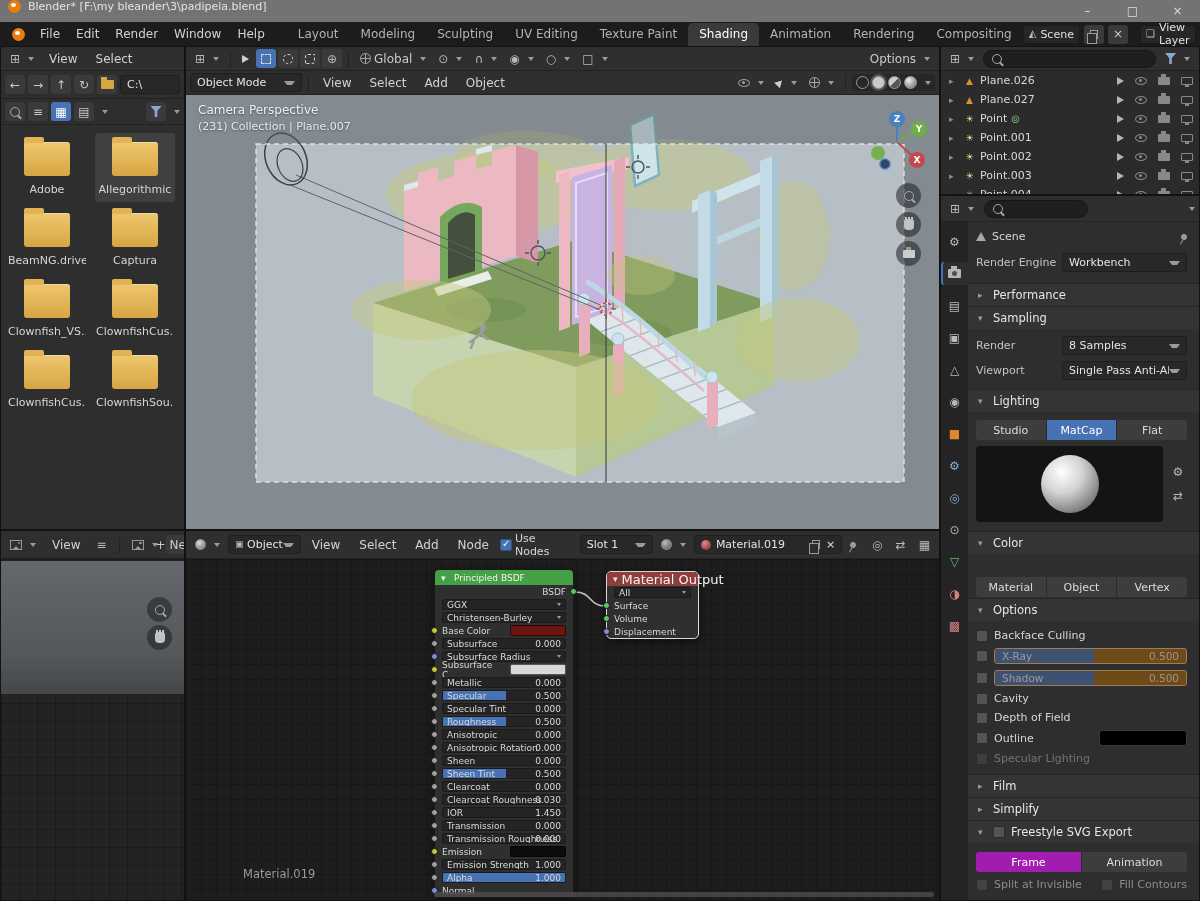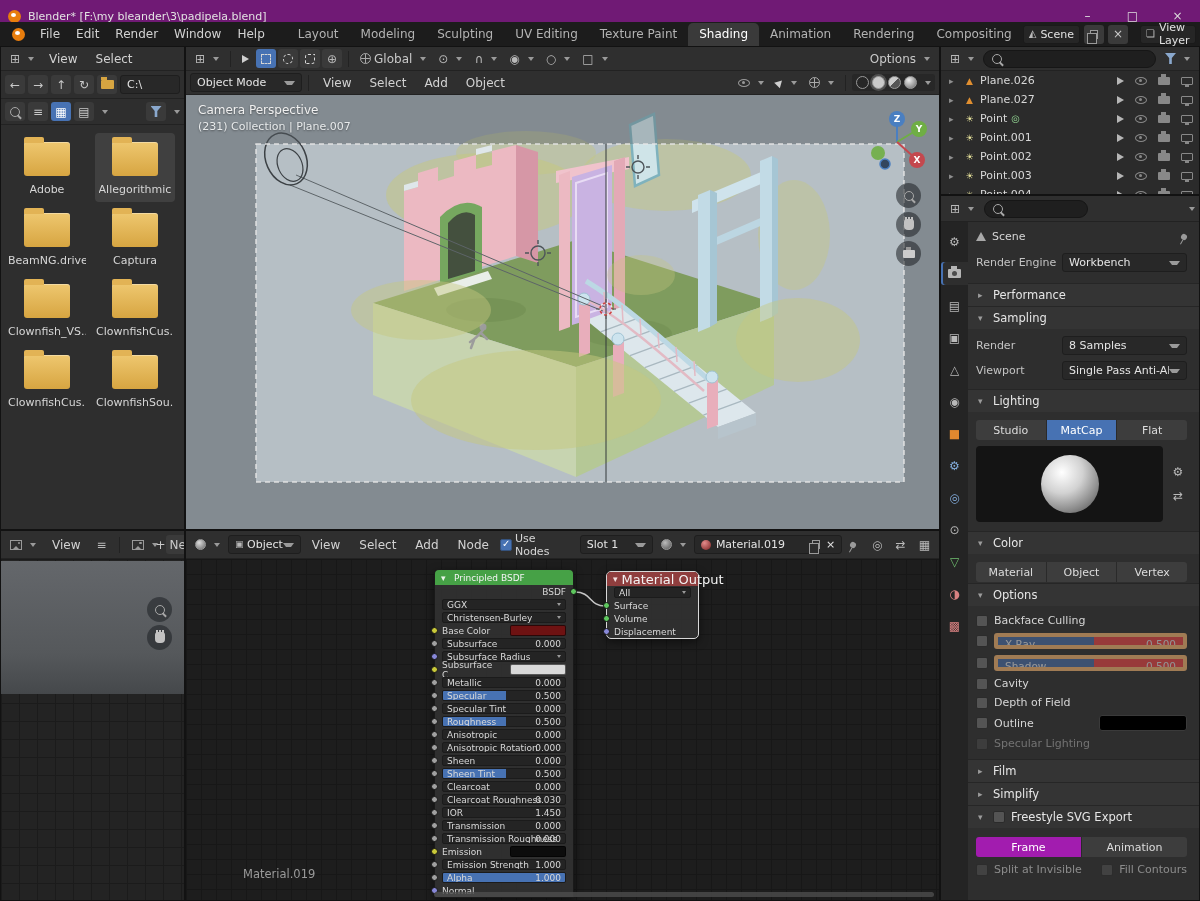--- a/index.html
+++ b/index.html
@@ -57,21 +57,21 @@
   .i-scn{display:inline-block;width:0;height:0;border-left:5px solid transparent;border-right:5px solid transparent;border-bottom:9px solid #a8a8a8;position:relative}
   .dashsq{display:inline-block;width:10px;height:10px;border:1px dashed #d5d5d5}
   .glyph{font-size:12px;line-height:1;color:#b9b9b9}
   .folder{width:46px;height:34px;background:linear-gradient(#eec76f,#d7a541);border-radius:2px 3px 3px 3px;position:relative;box-shadow:inset 0 1px rgba(255,255,255,.35)}
   .folder::before{content:'';position:absolute;top:-5px;left:0;width:20px;height:6px;background:#e2b355;border-radius:2px 2px 0 0}
   .minifolder{display:inline-block;width:13px;height:9px;background:#d7a541;border-radius:1px;position:relative}
   .minifolder::before{content:'';position:absolute;top:-3px;left:0;width:6px;height:3px;background:#d7a541}
   .navcirc{position:absolute;width:25px;height:25px;border-radius:50%;background:rgba(28,31,34,.55);display:flex;align-items:center;justify-content:center}
 
   
-  .titlebar{position:absolute;left:0;top:0;width:1200px;height:32px;background:#701a75;display:flex;align-items:center;font-size:11px;color:#e2e2e2}
+  .titlebar{position:absolute;left:0;top:0;width:1200px;height:32px;background:#737373;display:flex;font-size:11px;color:#e2e2e2}
   .blogo{width:13px;height:13px;border-radius:50%;background:#e87d0d;position:relative;margin:0 7px 0 8px}
   .blogo::after{content:'';position:absolute;left:3px;top:3px;width:5px;height:4px;border-radius:50%;background:#fff}
   .wctl{width:45px;height:22px;display:flex;align-items:center;justify-content:center;color:#ddd;font-size:12px}
   .menubar{position:absolute;left:0;top:22px;width:1200px;height:24px;background:#1c1c1c;display:flex;align-items:flex-end}
   .mtop{display:flex;align-items:center;height:24px}
   .wtab{padding:4px 11px 5px;font-size:12px;color:#b3b3b3;border-radius:5px 5px 0 0;white-space:nowrap}
   .wtab.active{background:#3a3a3a;color:#fff}
   .mb-field{display:flex;align-items:center;background:#262626;border:1px solid #1a1a1a;border-radius:3px;height:19px;padding:0 5px;gap:4px;font-size:11px;color:#e0e0e0}
 
   
@@ -98,21 +98,21 @@
   
   .ptabs{position:absolute;left:0;top:26px;bottom:0;width:27px;background:#242424;display:flex;flex-direction:column;align-items:center;padding-top:8px;gap:9px}
   .ptab{width:27px;height:23px;display:flex;align-items:center;justify-content:center}
   .ptab.active{background:#2e2e2e;border-radius:3px 0 0 3px;box-shadow:inset 2px 0 #4772b3}
   .pticon{font-size:12px;line-height:1}
   .pr-body{position:absolute;left:27px;right:0;top:26px;bottom:0;background:#2e2e2e;overflow:hidden}
   .psec{display:flex;align-items:center;gap:6px;height:23px;background:#343434;border-top:1px solid #262626;padding:0 10px;font-size:11.5px;color:#e6e6e6}
   .tri{color:#9c9c9c;font-size:9px;width:9px}
   .prow{display:flex;align-items:center;gap:6px;padding:3px 12px 3px 8px}
   .plabel{width:80px;text-align:left;padding-right:6px;color:#c3c3c3;flex-shrink:0;font-size:11px;white-space:nowrap}
-  .slider{position:relative;flex:1;height:16px;background:#ef4444;border-radius:3px;overflow:hidden;border:4px solid #fdba74}
+  .slider{position:relative;flex:1;height:16px;background:#a16207;border-radius:3px;overflow:hidden;border:1px solid #fdba74}
   .slider .fill{position:absolute;left:0;top:0;bottom:0;background:#4b6ea9}
   .slider .sl{position:absolute;left:7px;top:1px;font-size:10.5px;color:#f0f0f0;z-index:1}
   .slider .sv{position:absolute;right:7px;top:1px;font-size:10.5px;color:#e6e6e6;z-index:1}
   .dim{opacity:.55}.dim2{opacity:.4}
   .matcapbox{flex:1;height:76px;background:#141414;border-radius:4px;display:flex;align-items:center;justify-content:center}
   .matcapsphere{width:58px;height:58px;border-radius:50%;background:radial-gradient(circle at 36% 30%,#ffffff,#d2d2d2 38%,#8a8a8a 70%,#3f3f3f 100%)}
 
   
   .se-canvas{position:absolute;left:0;top:28px;right:0;bottom:0;background-color:#1d1d1d;
     background-image:linear-gradient(#171717 1px,transparent 1px),linear-gradient(90deg,#171717 1px,transparent 1px);
@@ -970,21 +970,21 @@
         <div style="display:flex;flex-direction:column;gap:12px;align-items:center;width:18px">
           <span class="glyph">⚙</span>
           <span class="glyph">⇄</span>
         </div>
       </div>
 
       <div class="psec">
           <span class="tri">▾</span>
           <span>Color</span>
         </div>
-      <div class="prow" style="margin-top:5px;padding-bottom:1px">
+      <div class="prow" style="margin-top:20px;padding-bottom:1px">
         <div class="seg" style="flex:1">
           <div>Material</div>
           <div>Object</div>
           <div>Vertex</div>
         </div>
       </div>
 
       <div class="psec">
           <span class="tri">▾</span>
           <span>Options</span>

